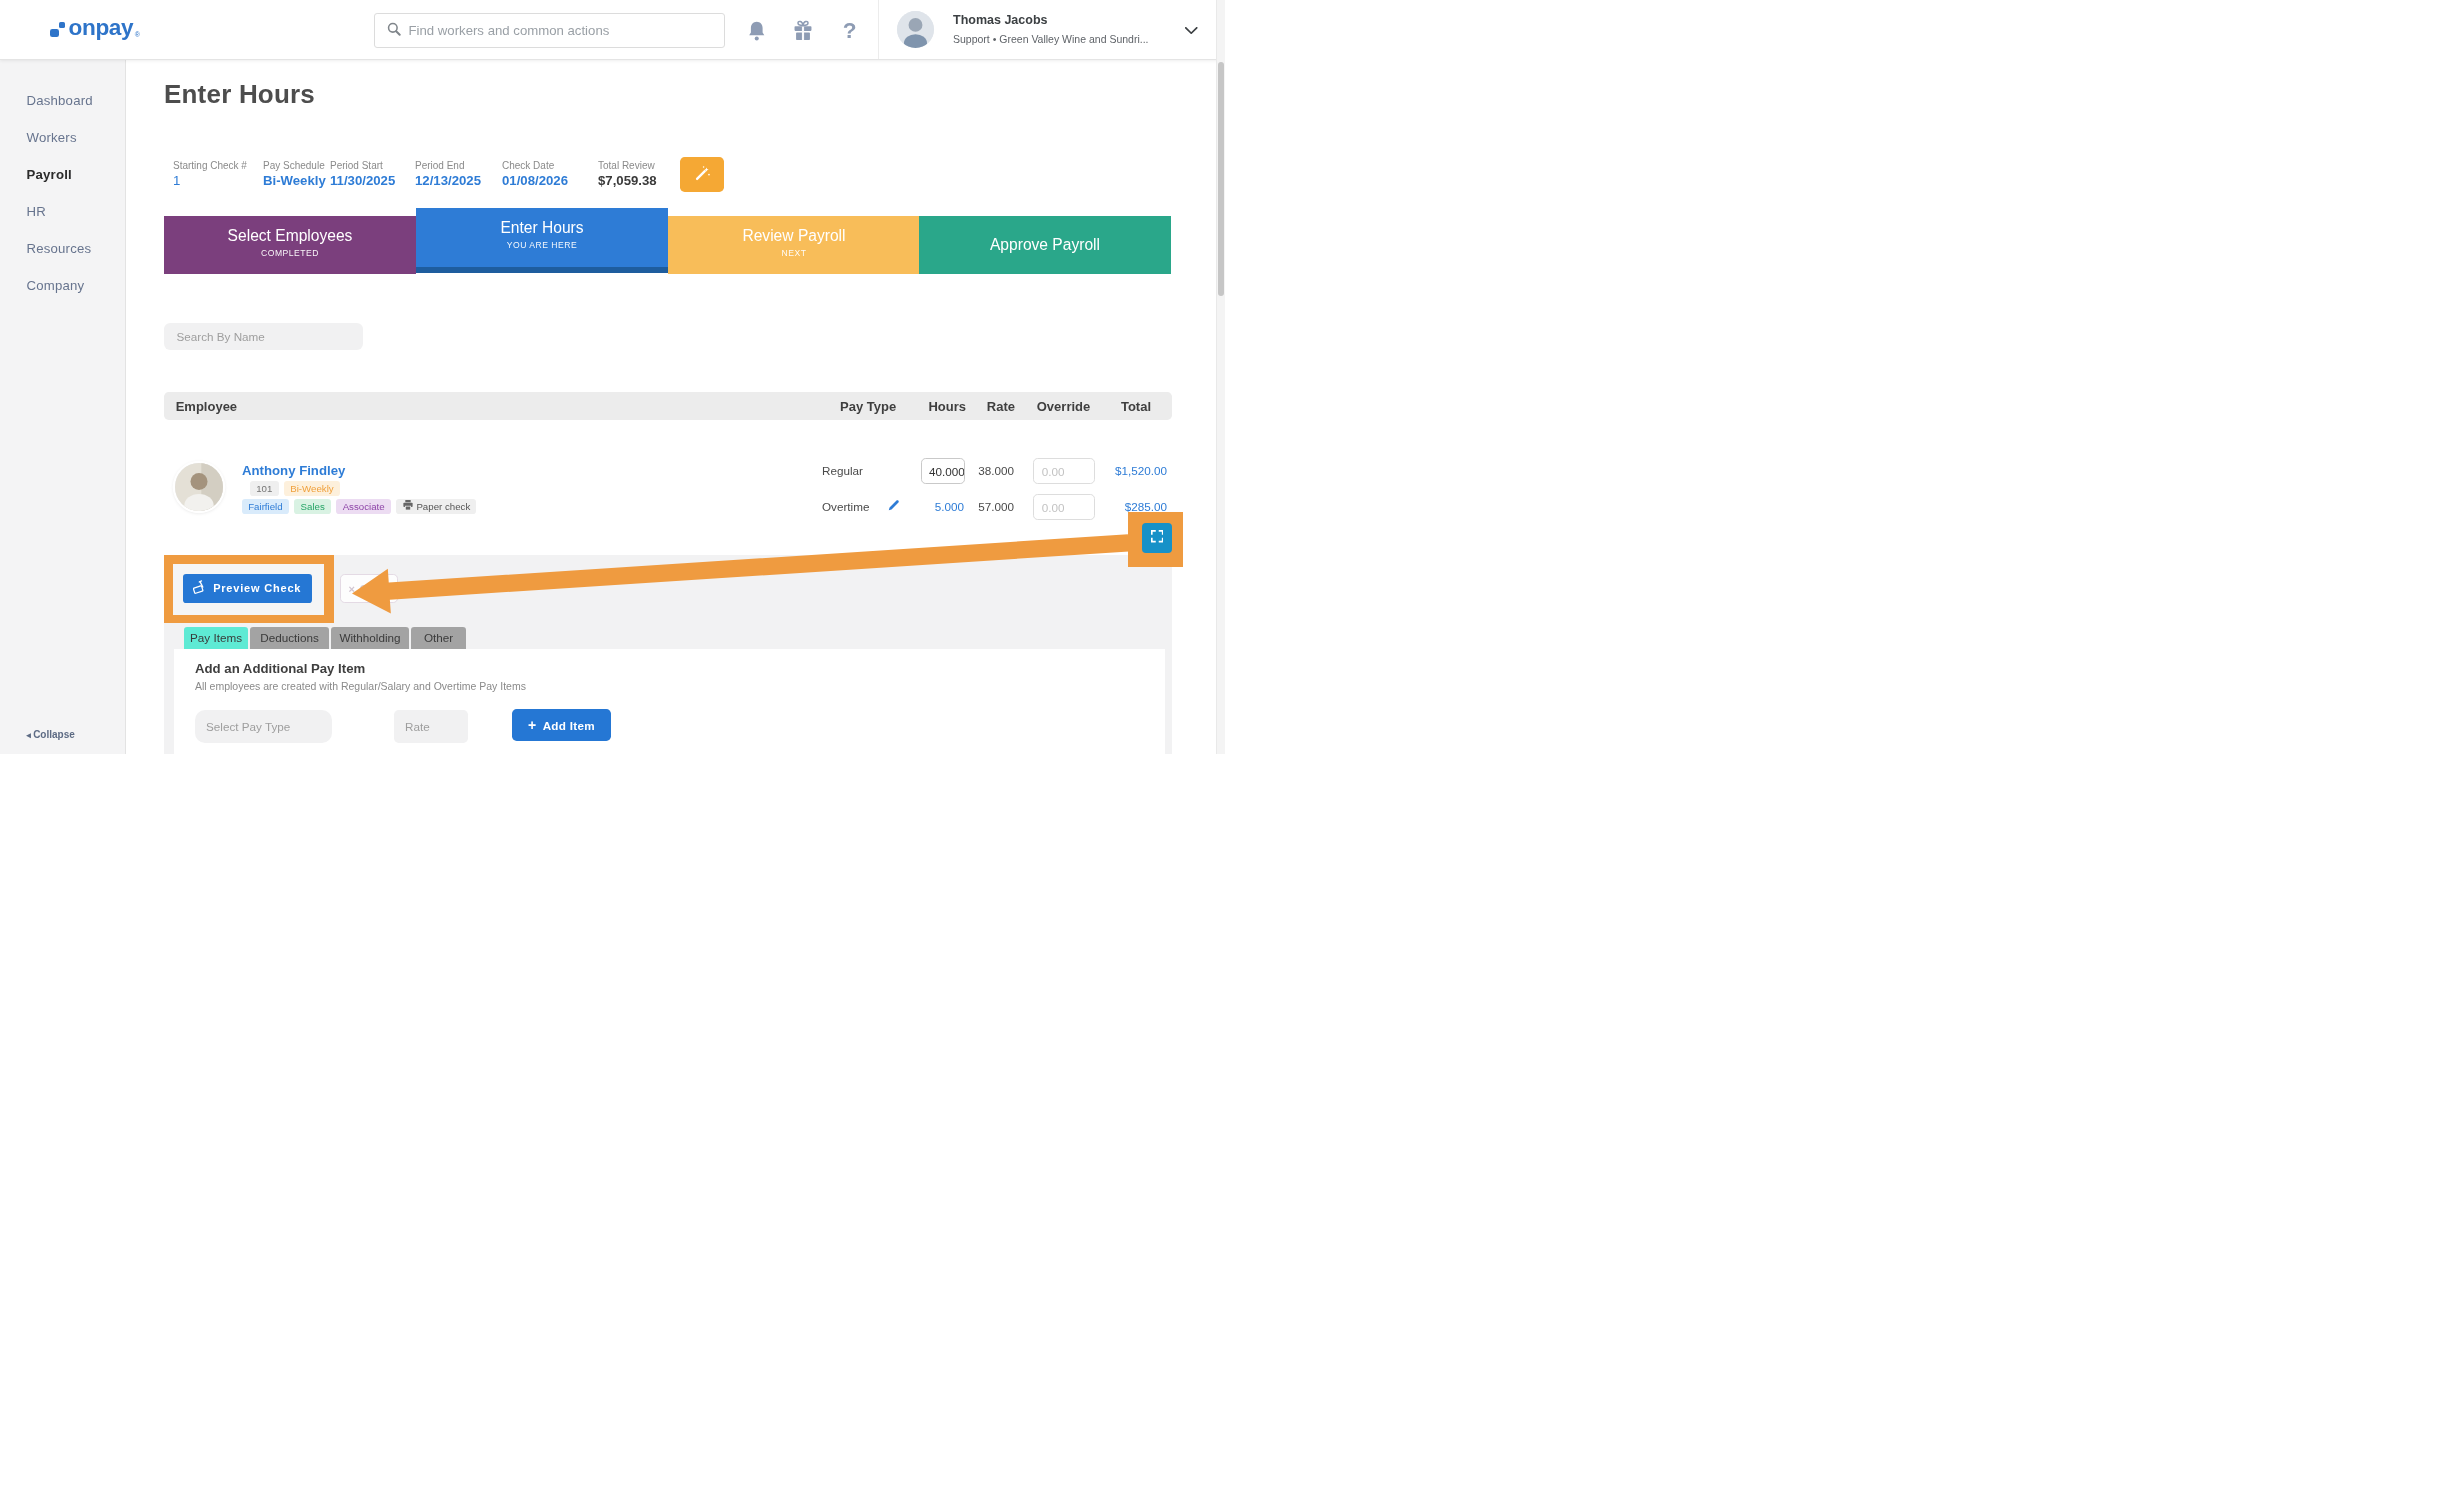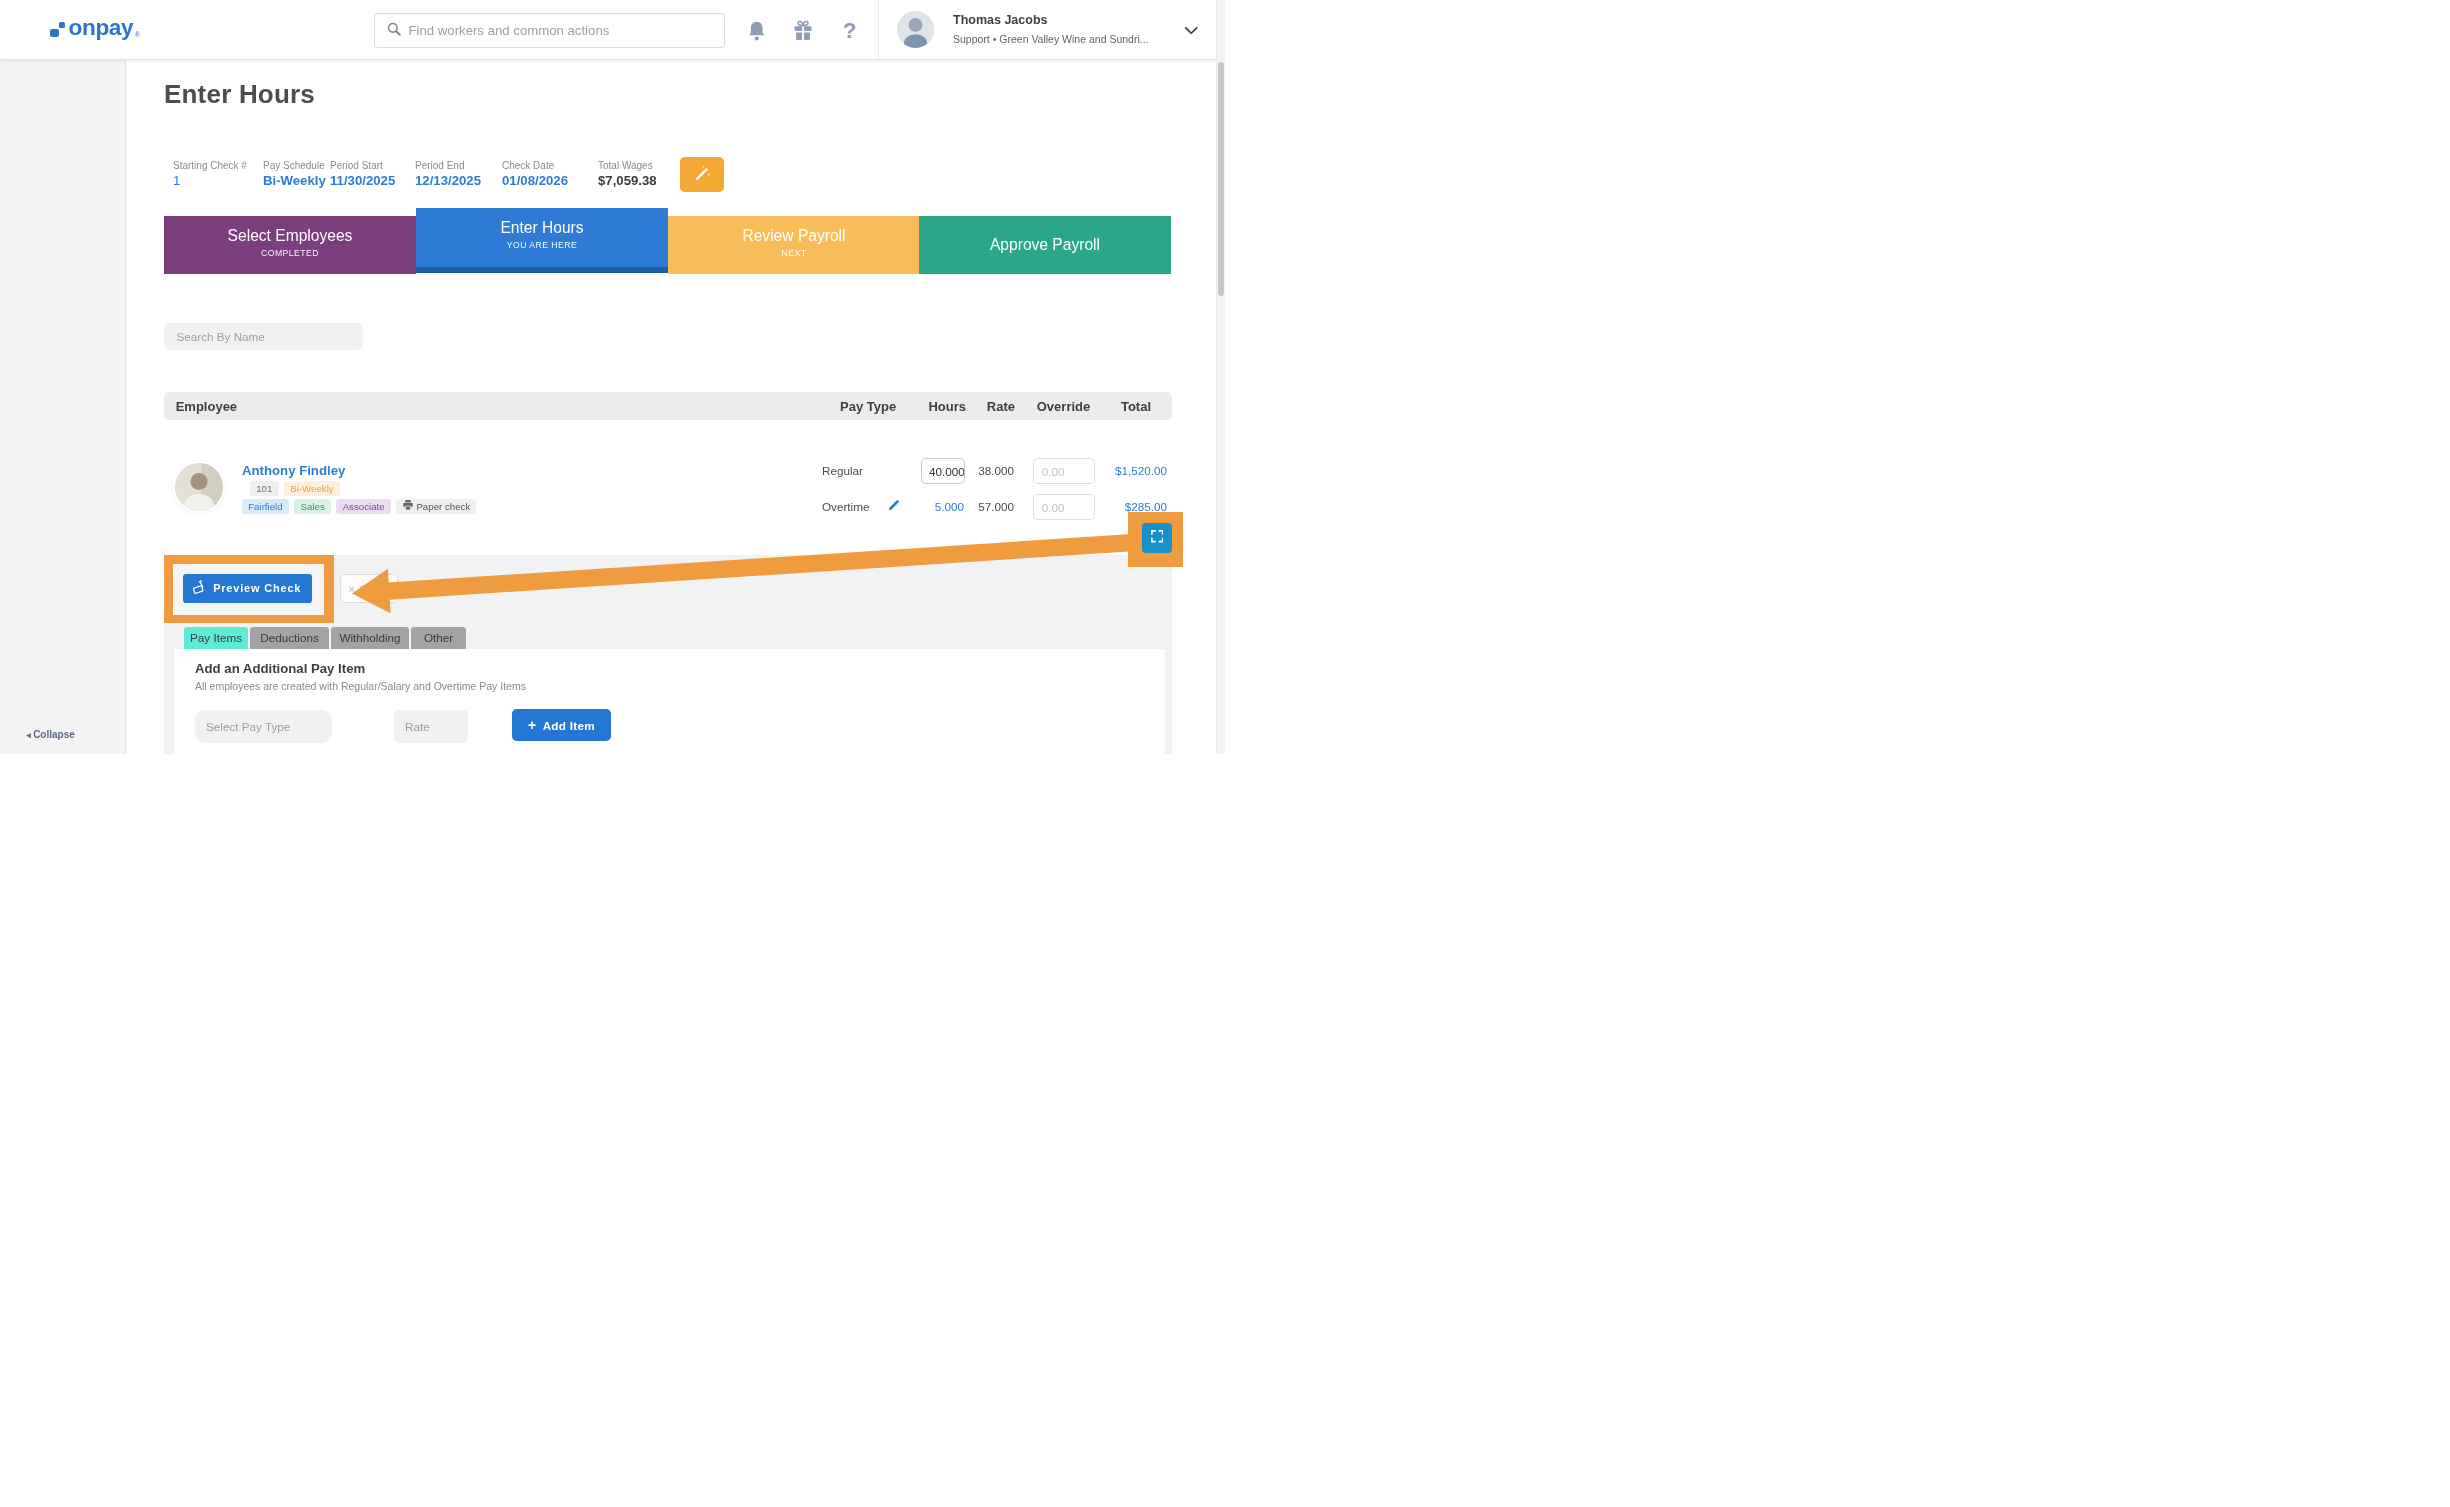--- a/index.html
+++ b/index.html
@@ -193,20 +193,28 @@
   <div class="user-name">Thomas Jacobs</div>
   <div class="user-sub">Support • Green Valley Wine and Sundri...</div>
   <div class="user-chevron">
     <svg width="12.5" height="7.8" viewBox="0 0 16 10">
         <polyline points="1,1 8,8 15,1" fill="none" stroke="#3c4043" stroke-width="2.2" stroke-linecap="round" stroke-linejoin="round"></polyline>
       </svg>
   </div>
 </header>
 
 <nav class="sidebar">
+  <div class="side-list">
+    <div class="side-item">Dashboard</div>
+    <div class="side-item">Workers</div>
+    <div class="side-item active">Payroll</div>
+    <div class="side-item">HR</div>
+    <div class="side-item">Resources</div>
+    <div class="side-item">Company</div>
+  </div>
   <div class="collapse">
     <span class="tri">◂</span><span>Collapse</span>
   </div>
 </nav>
 
 <h1 class="page-title">Enter Hours</h1>
 
 <div class="sum-field f0">
   <span class="sum-label">Starting Check #</span>
   <span class="sum-value v-blue">1</span>
@@ -221,21 +229,21 @@
 </div>
 <div class="sum-field f3">
   <span class="sum-label">Period End</span>
   <span class="sum-value v-blue v-bold">12/13/2025</span>
 </div>
 <div class="sum-field f4">
   <span class="sum-label">Check Date</span>
   <span class="sum-value v-blue v-bold">01/08/2026</span>
 </div>
 <div class="sum-field f5">
-  <span class="sum-label">Total Wages</span>
+  <span class="sum-label">Total Review</span>
   <span class="sum-value v-dark">$7,059.38</span>
 </div>
 <button class="wand-btn">
   <span>
     <svg width="17" height="17" viewBox="0 0 22 22">
         <line x1="4" y1="18" x2="14" y2="8" stroke="#fff" stroke-width="3" stroke-linecap="round"></line>
         <path d="M16.2 3.2 l.8 2 2 .8 -2 .8 -.8 2 -.8 -2 -2 -.8 2 -.8 Z" fill="#fff"></path>
         <circle cx="19.4" cy="12.4" r="1.1" fill="#fff"></circle>
         <circle cx="12.4" cy="2.6" r="1" fill="#fff"></circle>
       </svg>

